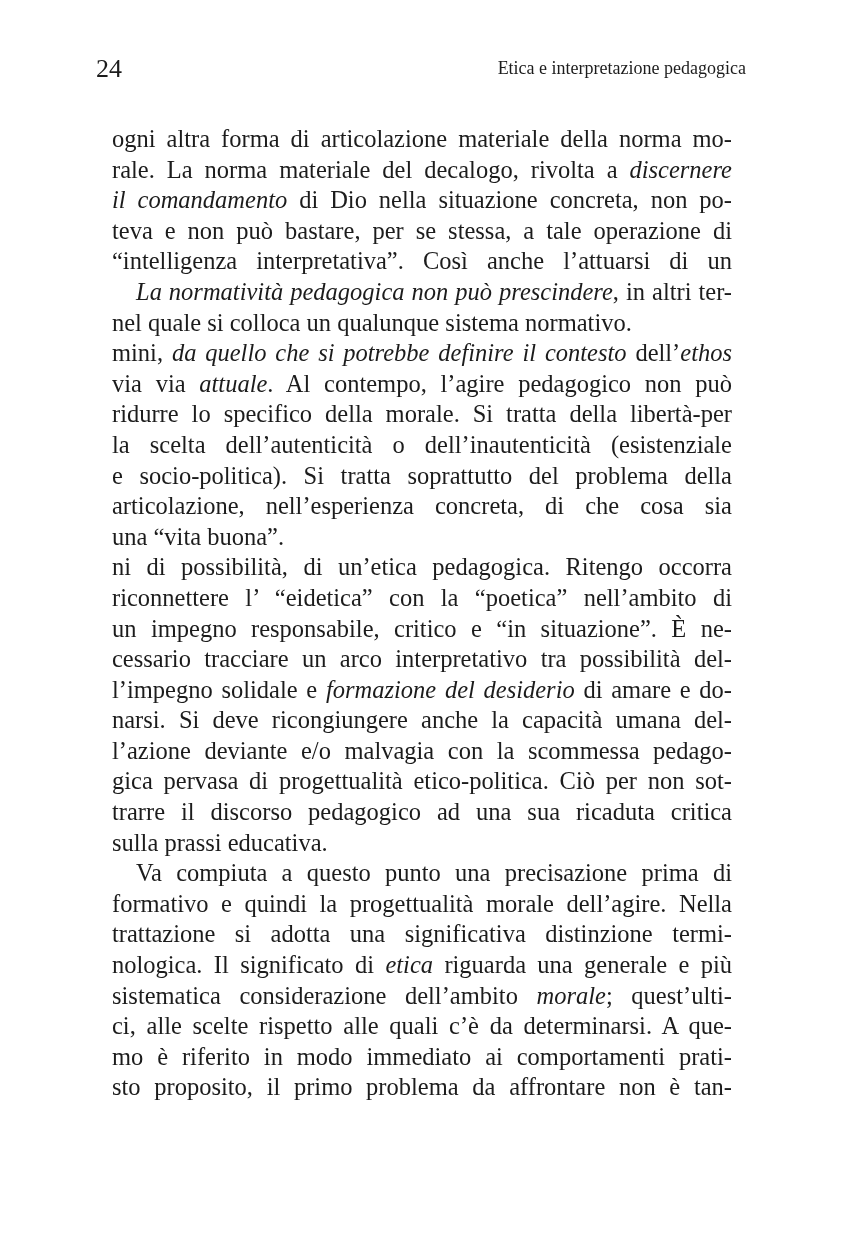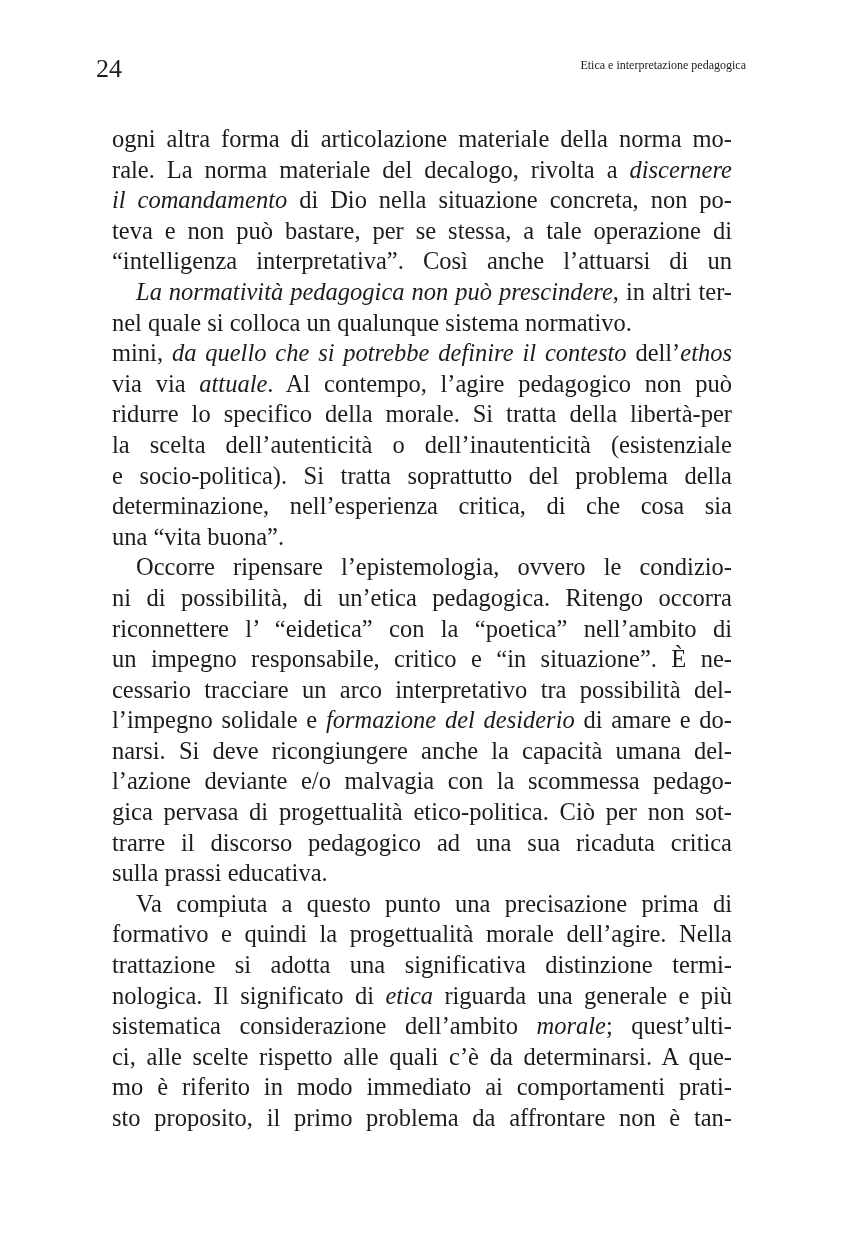--- a/index.html
+++ b/index.html
@@ -10,21 +10,21 @@
       font-family: "Liberation Serif", "DejaVu Serif", serif;
       position: relative;
       overflow: hidden;
     }
     .header {
       position: absolute; top: 54px; left: 96px; width: 650px;
       height: 34px;
       font-size: 23px;
     }
     .page-number { position: absolute; left: 0; top: 0; font-size: 26px; }
-    .running-title { position: absolute; right: 0; top: 4px; font-size: 12px; }
+    .running-title { position: absolute; right: 0; top: 4px; font-size: 18px; }
     .body-text {
       position: absolute; top: 124px; left: 112px; width: 620px;
       font-size: 24.5px;
       line-height: 30.6px;
     }
     .line {
       display: block;
       white-space: nowrap;
       text-align: justify;
       text-align-last: justify;
@@ -48,23 +48,22 @@
     <div class="line"><span class="seg it">il comandamento</span><span class="seg"> di Dio nella situazione concreta, non po-</span></div>
     <div class="line"><span class="seg">teva e non può bastare, per se stessa, a tale operazione di</span></div>
     <div class="line"><span class="seg">“intelligenza interpretativa”. Così anche l’attuarsi di un</span></div>
     <div class="line indent"><span class="seg it">La normatività pedagogica non può prescindere</span><span class="seg">, in altri ter-</span></div>
     <div class="line last"><span class="seg">nel quale si colloca un qualunque sistema normativo.</span></div>
     <div class="line"><span class="seg">mini, </span><span class="seg it">da quello che si potrebbe definire il contesto</span><span class="seg"> dell’</span><span class="seg it">ethos</span></div>
     <div class="line"><span class="seg">via via </span><span class="seg it">attuale</span><span class="seg">. Al contempo, l’agire pedagogico non può</span></div>
     <div class="line"><span class="seg">ridurre lo specifico della morale. Si tratta della libertà-per</span></div>
     <div class="line"><span class="seg">la scelta dell’autenticità o dell’inautenticità (esistenziale</span></div>
     <div class="line"><span class="seg">e socio-politica). Si tratta soprattutto del problema della</span></div>
-    <div class="line"><span class="seg">determinazione, nell’esperienza critica, di che cosa sia</span></div>
+    <div class="line"><span class="seg">articolazione, nell’esperienza concreta, di che cosa sia</span></div>
     <div class="line last"><span class="seg">una “vita buona”.</span></div>
-    <div class="line indent"><span class="seg">Occorre ripensare l’epistemologia, ovvero le condizio-</span></div>
     <div class="line"><span class="seg">ni di possibilità, di un’etica pedagogica. Ritengo occorra</span></div>
     <div class="line"><span class="seg">riconnettere l’ “eidetica” con la “poetica” nell’ambito di</span></div>
     <div class="line"><span class="seg">un impegno responsabile, critico e “in situazione”. È ne-</span></div>
     <div class="line"><span class="seg">cessario tracciare un arco interpretativo tra possibilità del-</span></div>
     <div class="line"><span class="seg">l’impegno solidale e </span><span class="seg it">formazione del desiderio</span><span class="seg"> di amare e do-</span></div>
     <div class="line"><span class="seg">narsi. Si deve ricongiungere anche la capacità umana del-</span></div>
     <div class="line"><span class="seg">l’azione deviante e/o malvagia con la scommessa pedago-</span></div>
     <div class="line"><span class="seg">gica pervasa di progettualità etico-politica. Ciò per non sot-</span></div>
     <div class="line"><span class="seg">trarre il discorso pedagogico ad una sua ricaduta critica</span></div>
     <div class="line last"><span class="seg">sulla prassi educativa.</span></div>

